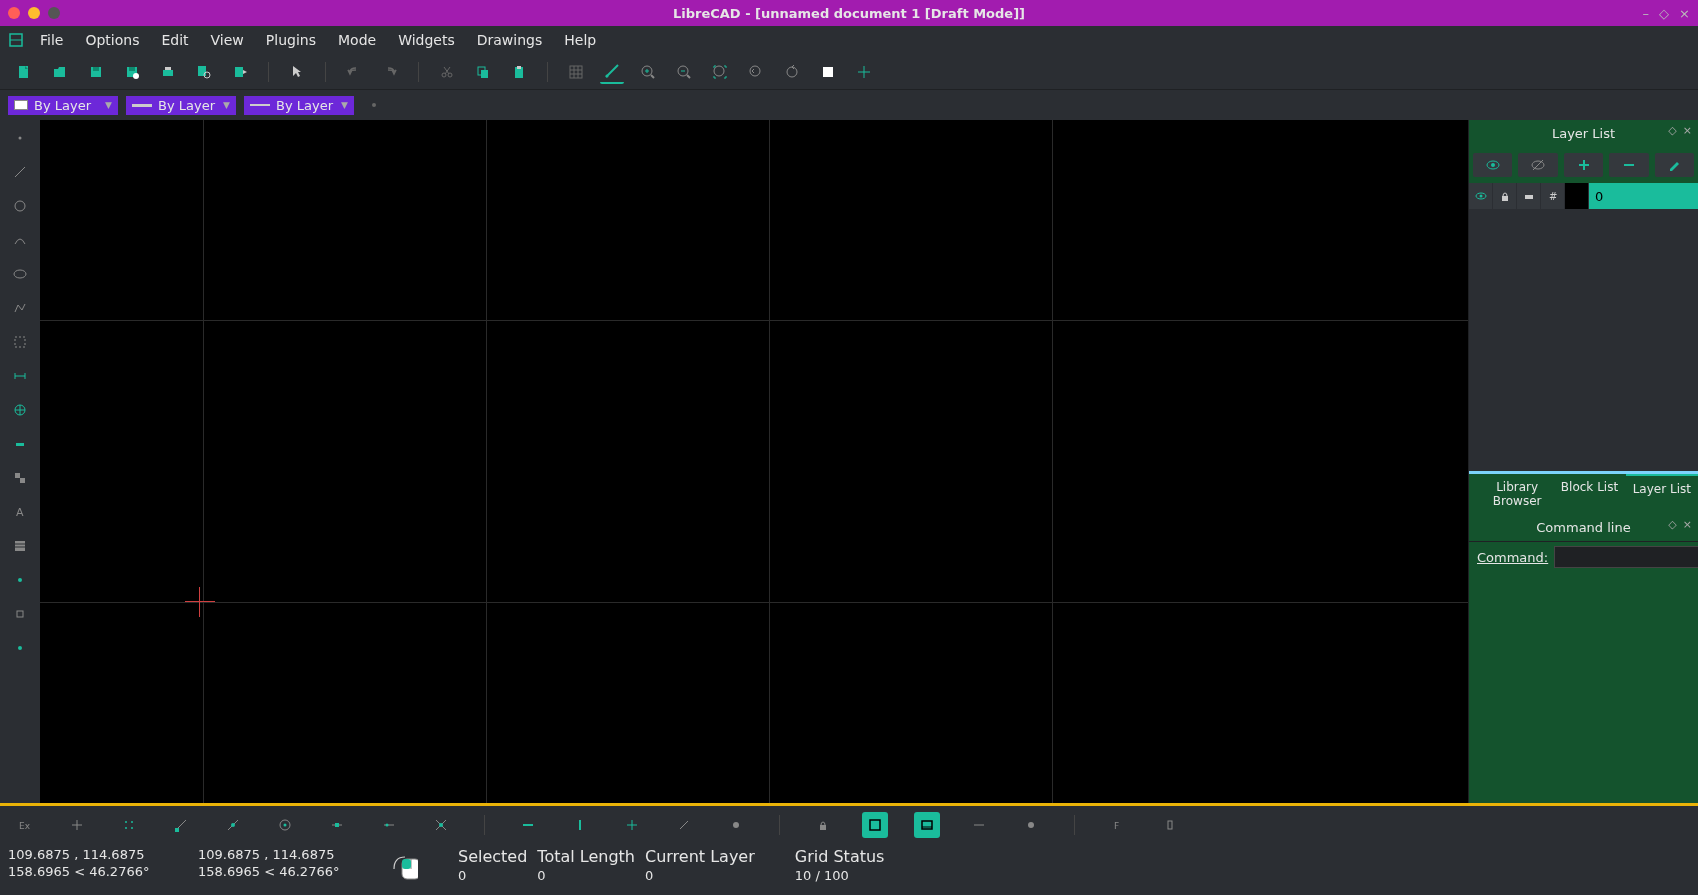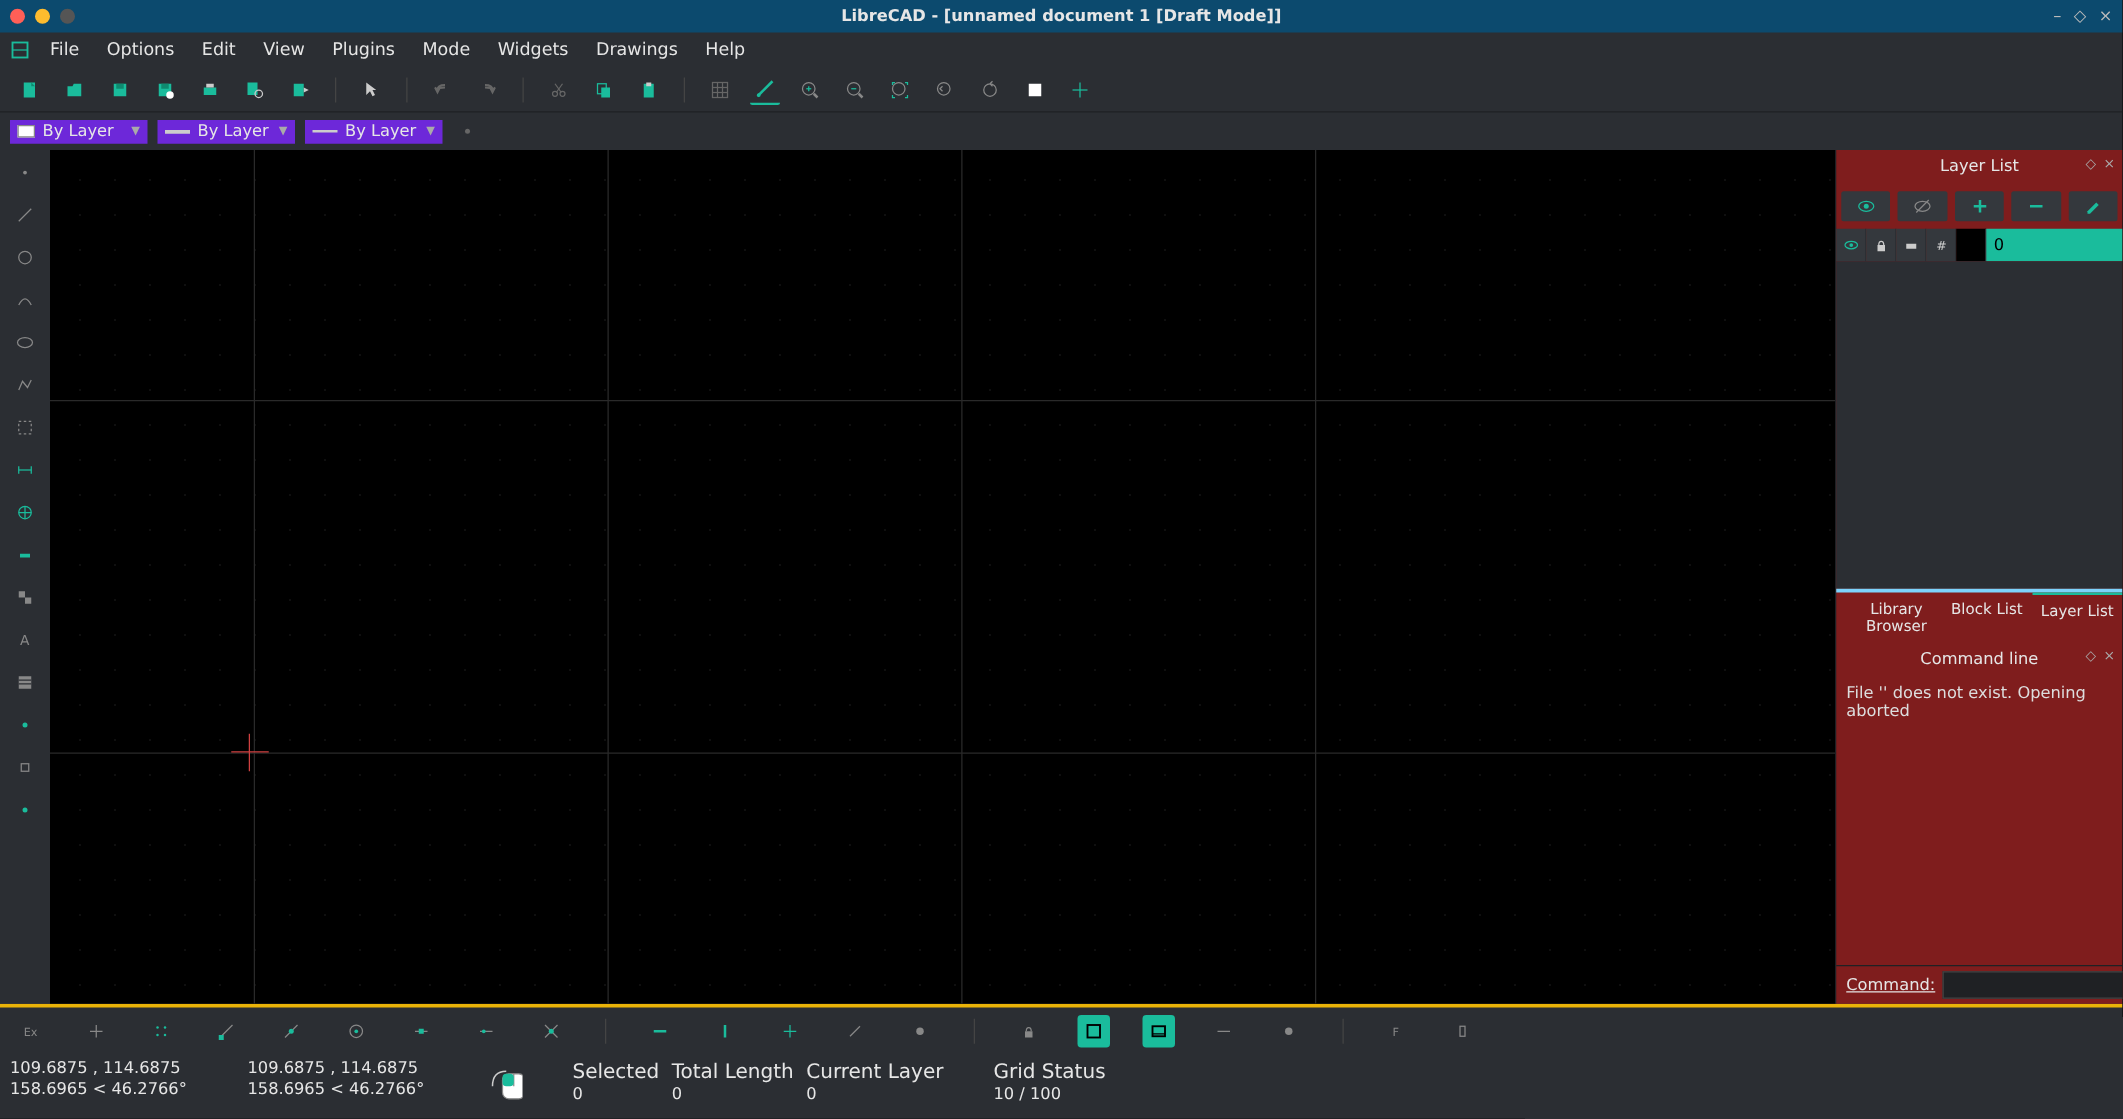--- a/index.html
+++ b/index.html
@@ -1,17 +1,17 @@
 <!DOCTYPE html>
 <html><head>
 <meta charset="utf-8">
 <style>
 * { margin: 0; padding: 0; box-sizing: border-box; font-family: "DejaVu Sans", "Liberation Sans", sans-serif; }
 body { background: #2b2e33; color: #e6e6e6; width: 1698px; height: 895px; overflow: hidden; font-size: 13px; }
-.titlebar { height: 26px; background: #0c4a6e; display: flex; align-items: center; padding: 0 8px; position: relative; }
+.titlebar { height: 26px; background: #a21caf; display: flex; align-items: center; padding: 0 8px; position: relative; }
 .traffic { display: flex; gap: 8px; }
 .tdot { width: 12px; height: 12px; border-radius: 50%; }
 .tred { background: #ff5f57; }
 .tyel { background: #febc2e; }
 .tgrn { background: #555; }
 .title { position: absolute; left: 50%; transform: translateX(-50%); font-weight: 600; font-size: 13px; }
 .winctrl { position: absolute; right: 8px; display: flex; gap: 10px; color: #bbb; font-size: 13px; }
 .winctrl span { cursor: pointer; }
 .menubar { height: 28px; display: flex; align-items: center; padding: 0 4px; gap: 2px; }
 .menubar .icon-btn { width: 24px; height: 24px; display: flex; align-items: center; justify-content: center; }
@@ -30,21 +30,21 @@
 .ltool { width: 28px; height: 28px; display: flex; align-items: center; justify-content: center; cursor: pointer; border-radius: 2px; }
 .canvas { flex: 1; background: #000; position: relative; overflow: hidden; }
 .grid-dots { position: absolute; inset: 0; background-image: radial-gradient(circle, #3a3a3a 0.5px, transparent 0.5px); background-size: 28px 28px; background-position: 10px 10px; }
 .grid-major { position: absolute; inset: 0; pointer-events: none; }
 .grid-major .hline { position: absolute; left: 0; right: 0; height: 1px; background: #2a2a2a; }
 .grid-major .vline { position: absolute; top: 0; bottom: 0; width: 1px; background: #2a2a2a; }
 .crosshair { position: absolute; width: 30px; height: 30px; pointer-events: none; }
 .crosshair::before, .crosshair::after { content: ""; position: absolute; background: #d04040; }
 .crosshair::before { left: 14px; top: 0; width: 1px; height: 30px; }
 .crosshair::after { top: 14px; left: 0; height: 1px; width: 30px; }
-.right-panels { width: 230px; background: #7f1d1d; display: flex; flex-direction: column; border-left: 1px solid #1f2124; }
+.right-panels { width: 230px; background: #14532d; display: flex; flex-direction: column; border-left: 1px solid #1f2124; }
 .panel-title { text-align: center; padding: 6px 0; font-size: 13px; position: relative; }
 .panel-title .pctrl { position: absolute; right: 6px; top: 4px; font-size: 11px; color: #aaa; display: flex; gap: 6px; }
 .layer-tb { display: flex; justify-content: space-around; padding: 6px 4px; gap: 6px; }
 .layer-tb .lbtn { flex: 1; height: 24px; background: #34383d; display: flex; align-items: center; justify-content: center; cursor: pointer; border-radius: 2px; }
 .layer-row { display: flex; align-items: center; height: 26px; }
 .layer-row .cell { width: 24px; height: 26px; background: #34383d; display: flex; align-items: center; justify-content: center; border-right: 1px solid #2b2e33; font-size: 11px; }
 .layer-row .name { flex: 1; background: #1abc9c; color: #000; padding: 0 6px; height: 26px; display: flex; align-items: center; font-size: 13px; }
 .layer-body { flex: 1; background: #2b2e33; }
 .panel-tabs { display: flex; border-top: 3px solid #7dd3fc; padding-left: 12px; }
 .ptab { flex: 1; text-align: center; padding: 6px 2px; font-size: 12px; cursor: pointer; }
@@ -442,21 +442,20 @@
     </div>
 
     <div class="panel-title">
       <span>Command line</span>
       <div class="pctrl">
           <span>◇</span>
           <span>×</span>
         </div>
     </div>
     <div class="cmd-panel">
-      <div class="cmd-output">File '' does not exist. Opening aborted</div>
       <div class="cmd-input-row">
         <span>Command:</span>
         <input type="text" style="">
       </div>
     </div>
   </div>
 </div>
 
 <div class="bottom-toolbar">
   <div class="sbtn">

